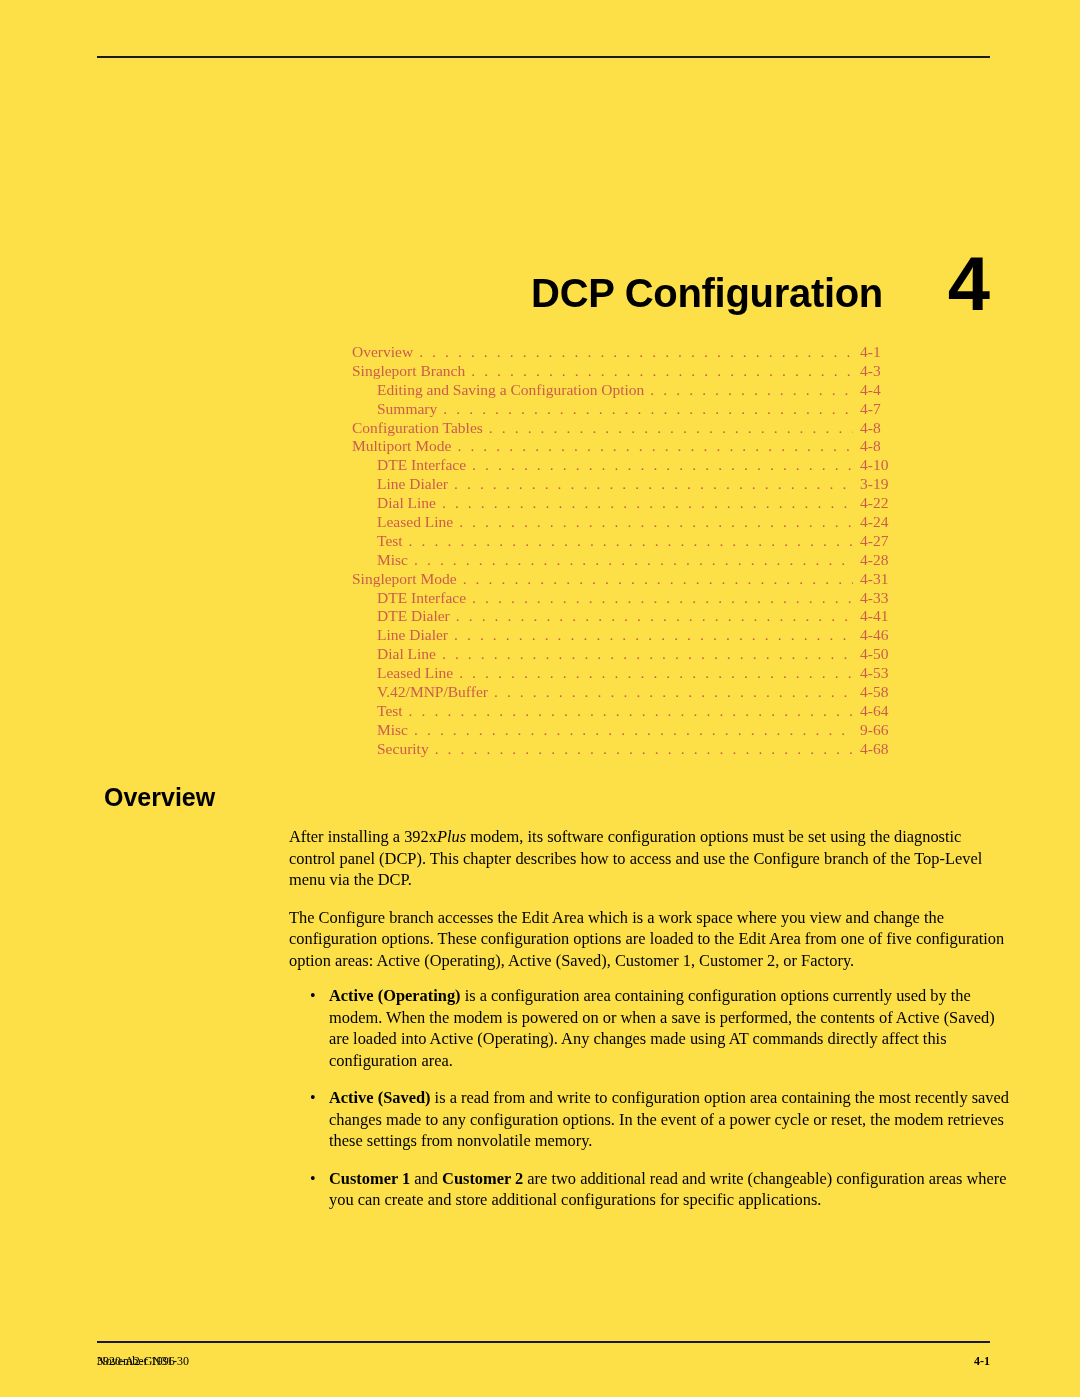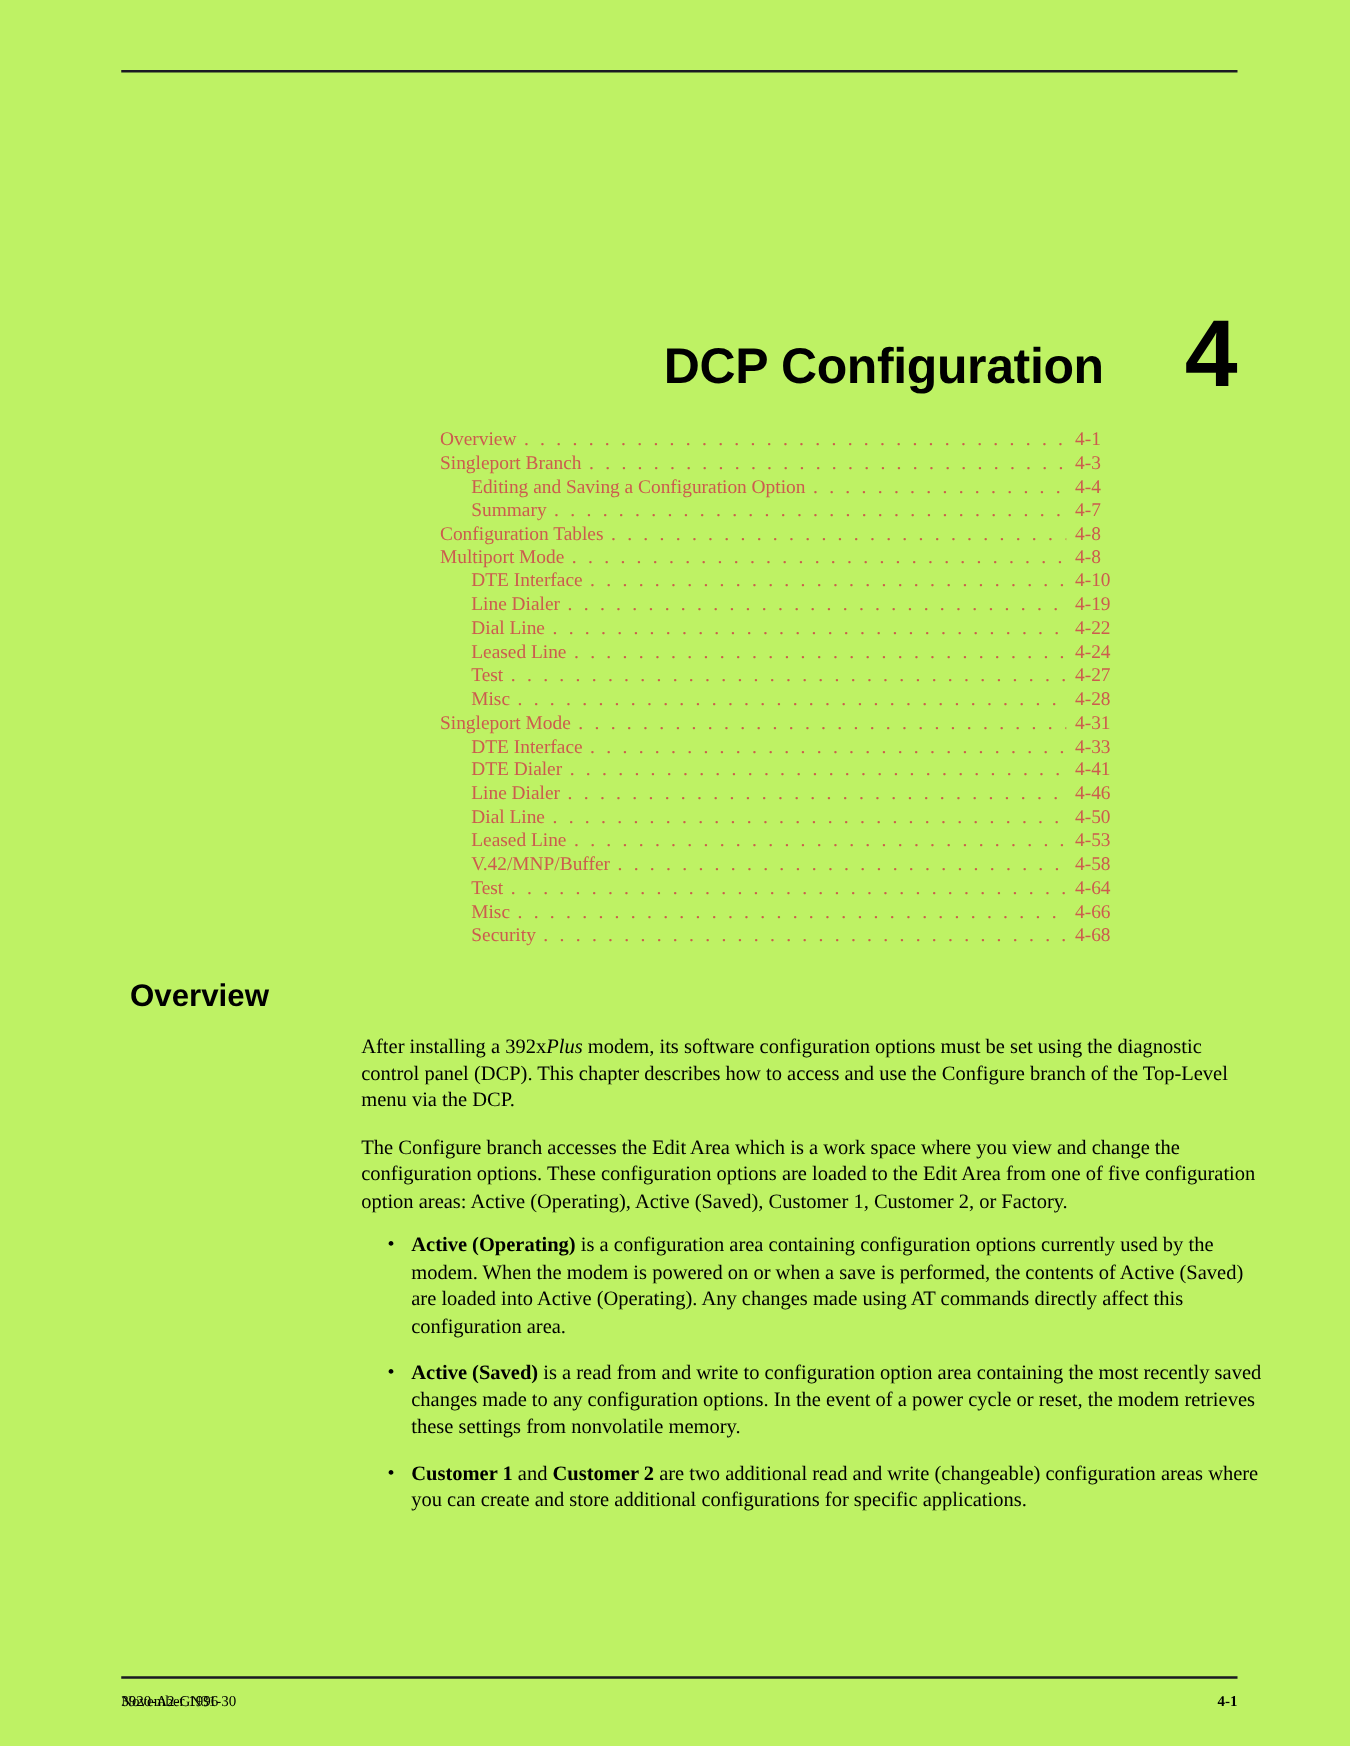--- a/index.html
+++ b/index.html
@@ -4,21 +4,21 @@
 <style>
   html, body {
     margin: 0;
     padding: 0;
     background: #ffffff;
   }
   .page {
     position: relative;
     width: 1080px;
     height: 1397px;
-    background: #bef264;
+    background: #fde047;
     font-family: "Liberation Serif", "DejaVu Serif", serif;
     color: #000000;
     overflow: hidden;
   }
 
   
   .header-rule {
     position: absolute;
     left: 97px;
     top: 56px;
@@ -211,21 +211,21 @@
         <span class="toc-page">4-8</span>
       </div>
       <div class="toc-row lvl2">
         <span class="toc-label">DTE Interface</span>
         <span class="toc-leader">. . . . . . . . . . . . . . . . . . . . . . . . . . . . . . . . . . . . . . . . . . . . . . . . . . . . . . . . . . . . . . . . . . . . . . . . . . . . . . . . . . . . . . . . . .</span>
         <span class="toc-page">4-10</span>
       </div>
       <div class="toc-row lvl2">
         <span class="toc-label">Line Dialer</span>
         <span class="toc-leader">. . . . . . . . . . . . . . . . . . . . . . . . . . . . . . . . . . . . . . . . . . . . . . . . . . . . . . . . . . . . . . . . . . . . . . . . . . . . . . . . . . . . . . . . . .</span>
-        <span class="toc-page">4-19</span>
+        <span class="toc-page">3-19</span>
       </div>
       <div class="toc-row lvl2">
         <span class="toc-label">Dial Line</span>
         <span class="toc-leader">. . . . . . . . . . . . . . . . . . . . . . . . . . . . . . . . . . . . . . . . . . . . . . . . . . . . . . . . . . . . . . . . . . . . . . . . . . . . . . . . . . . . . . . . . .</span>
         <span class="toc-page">4-22</span>
       </div>
       <div class="toc-row lvl2">
         <span class="toc-label">Leased Line</span>
         <span class="toc-leader">. . . . . . . . . . . . . . . . . . . . . . . . . . . . . . . . . . . . . . . . . . . . . . . . . . . . . . . . . . . . . . . . . . . . . . . . . . . . . . . . . . . . . . . . . .</span>
         <span class="toc-page">4-24</span>
@@ -276,21 +276,21 @@
         <span class="toc-page">4-58</span>
       </div>
       <div class="toc-row lvl2">
         <span class="toc-label">Test</span>
         <span class="toc-leader">. . . . . . . . . . . . . . . . . . . . . . . . . . . . . . . . . . . . . . . . . . . . . . . . . . . . . . . . . . . . . . . . . . . . . . . . . . . . . . . . . . . . . . . . . .</span>
         <span class="toc-page">4-64</span>
       </div>
       <div class="toc-row lvl2">
         <span class="toc-label">Misc</span>
         <span class="toc-leader">. . . . . . . . . . . . . . . . . . . . . . . . . . . . . . . . . . . . . . . . . . . . . . . . . . . . . . . . . . . . . . . . . . . . . . . . . . . . . . . . . . . . . . . . . .</span>
-        <span class="toc-page">4-66</span>
+        <span class="toc-page">9-66</span>
       </div>
       <div class="toc-row lvl2">
         <span class="toc-label">Security</span>
         <span class="toc-leader">. . . . . . . . . . . . . . . . . . . . . . . . . . . . . . . . . . . . . . . . . . . . . . . . . . . . . . . . . . . . . . . . . . . . . . . . . . . . . . . . . . . . . . . . . .</span>
         <span class="toc-page">4-68</span>
       </div>
     </div>
 
   <div class="section-heading">Overview</div>
 

